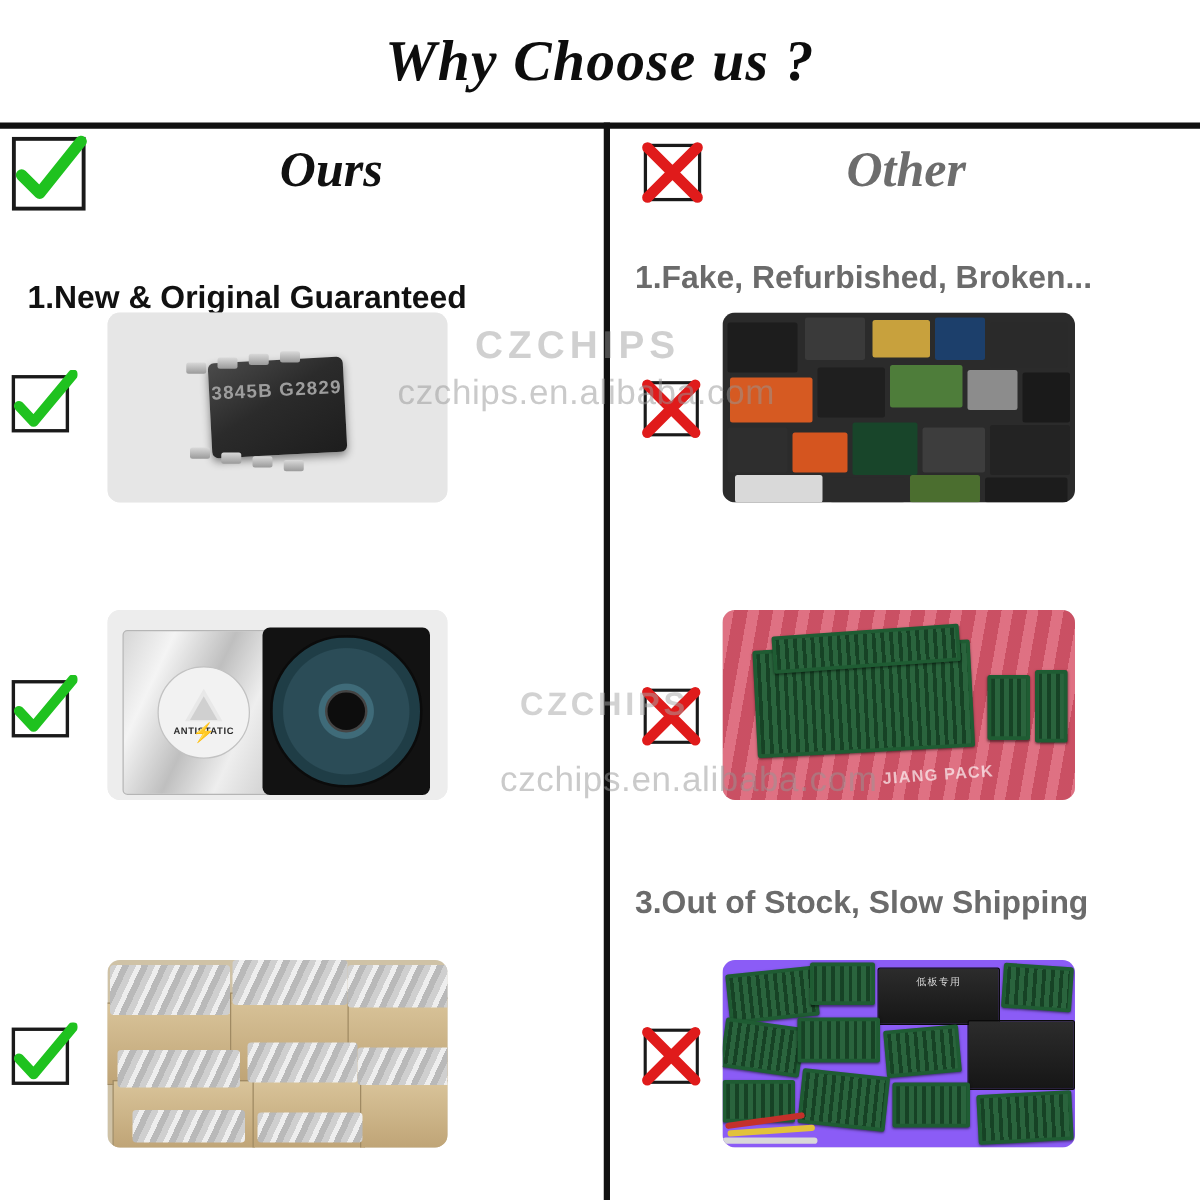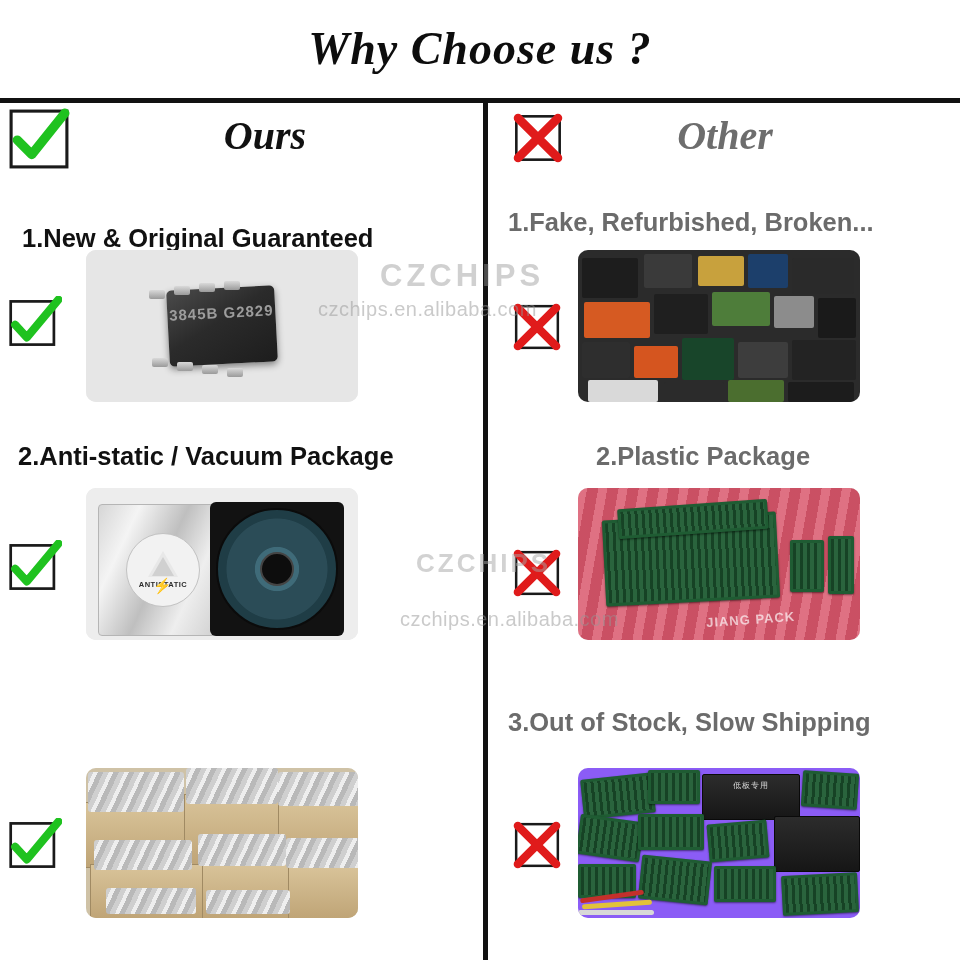--- a/index.html
+++ b/index.html
@@ -218,21 +218,21 @@
     pointer-events: none;
     white-space: nowrap;
   }
   .wm-big {
     font-size: 31px;
     font-weight: bold;
     letter-spacing: 4px;
     color: rgba(150,150,150,0.45);
   }
   .wm-small {
-    font-size: 20px;
+    font-size: 28px;
     letter-spacing: .5px;
     color: rgba(150,150,150,0.5);
   }
   .wm-mid {
     font-size: 26px;
     font-weight: bold;
     letter-spacing: 3px;
     color: rgba(165,165,165,0.5);
   }
 </style>
@@ -315,21 +315,20 @@
       <div class="sc" style="left:104px;top:88px;width:52px;height:42px;background:#18452a;"></div>
       <div class="sc" style="left:160px;top:92px;width:50px;height:36px;background:#3d3d3d;"></div>
       <div class="sc" style="left:214px;top:90px;width:64px;height:40px;background:#232323;"></div>
       <div class="sc" style="left:10px;top:130px;width:70px;height:22px;background:#d9d9d9;"></div>
       <div class="sc" style="left:86px;top:132px;width:60px;height:20px;background:#2b2b2b;"></div>
       <div class="sc" style="left:150px;top:130px;width:56px;height:22px;background:#4b6e2f;"></div>
       <div class="sc" style="left:210px;top:132px;width:66px;height:20px;background:#1c1c1c;"></div>
     </div>
   </div>
 
-  <div class="caption ours" style="left:18px; top:440px; width:460px;">2.Anti-static / Vacuum Package</div>
 
   <div class="mark" style="left:8px; top:540px;">
     <svg viewBox="0 0 60 60">
       <rect x="3" y="6" width="48" height="48" fill="#ffffff" stroke="#1a1a1a" stroke-width="3"></rect>
       <path d="M8 32 L21 46 L56 4" fill="none" stroke="#1fc21f" stroke-width="9" stroke-linecap="round" stroke-linejoin="round"></path>
     </svg>
   </div>
 
   <div class="photo" style="left:86px; top:488px; width:272px; height:152px;">
     <div class="pkg-bg">
@@ -341,21 +340,20 @@
           <div class="esd-label">ANTISTATIC</div>
         </div>
       </div>
       <div class="reel">
         <div class="reel-disc"></div>
         <div class="reel-hub"></div>
       </div>
     </div>
   </div>
 
-  <div class="caption other" style="left:596px; top:440px; width:360px;">2.Plastic Package</div>
 
   <div class="mark" style="left:512px; top:548px; width:50px; height:50px;">
     <svg viewBox="0 0 60 60">
       <rect x="5" y="5" width="50" height="50" fill="#ffffff" stroke="#1a1a1a" stroke-width="3"></rect>
       <path d="M7 7 L53 53 M53 7 L7 53" fill="none" stroke="#e01b1b" stroke-width="10" stroke-linecap="round"></path>
     </svg>
   </div>
 
   <div class="photo" style="left:578px; top:488px; width:282px; height:152px;">
     <div class="pinkbag-bg">

